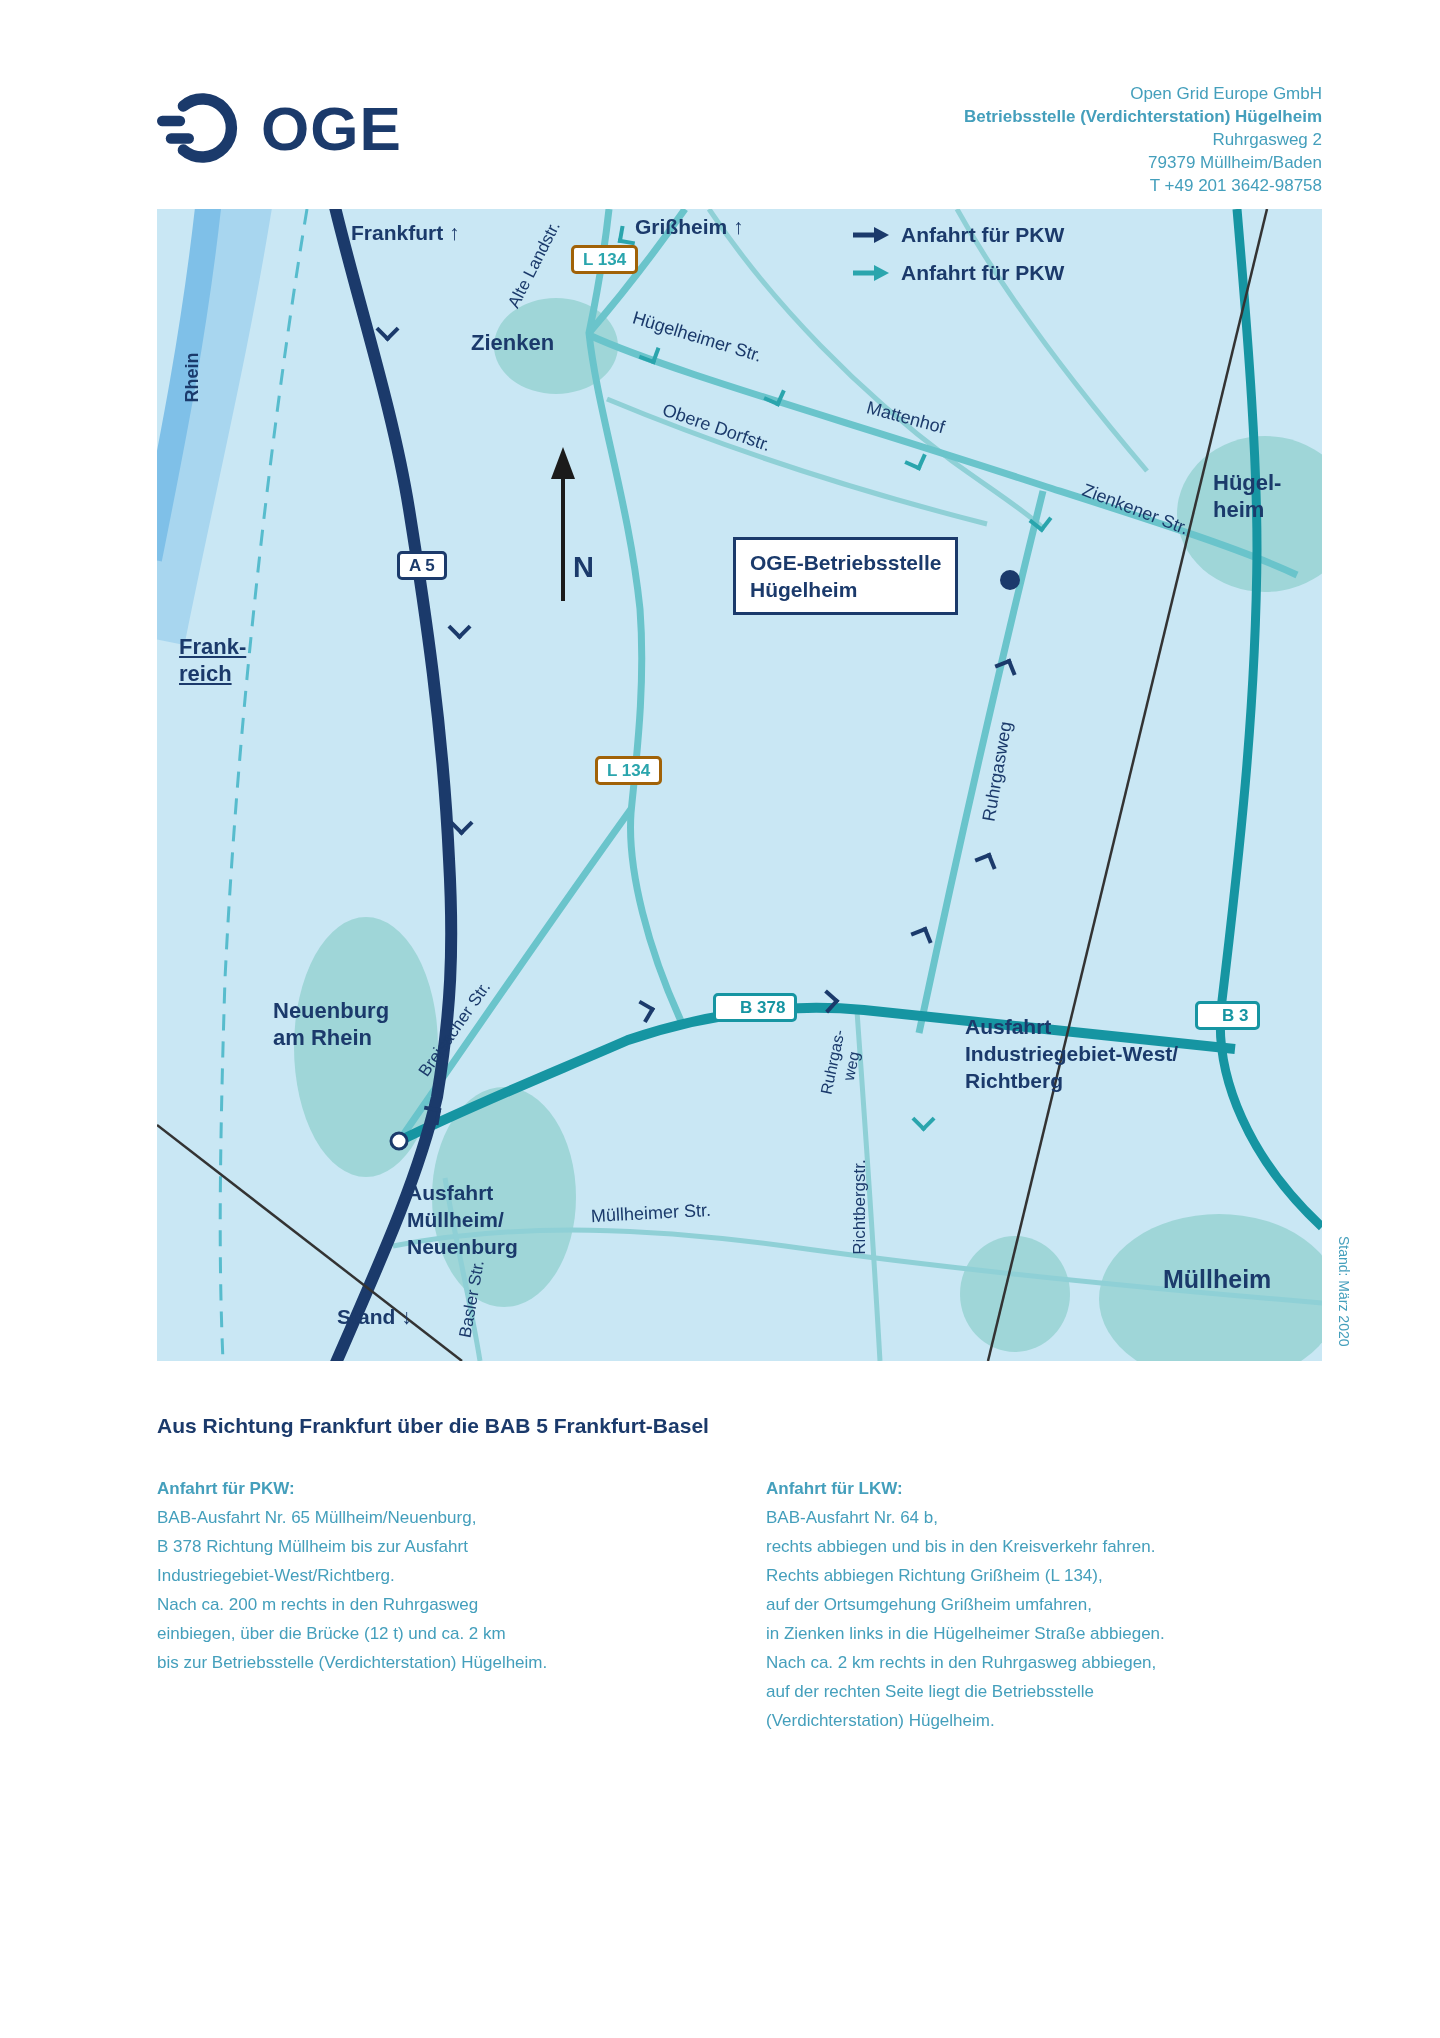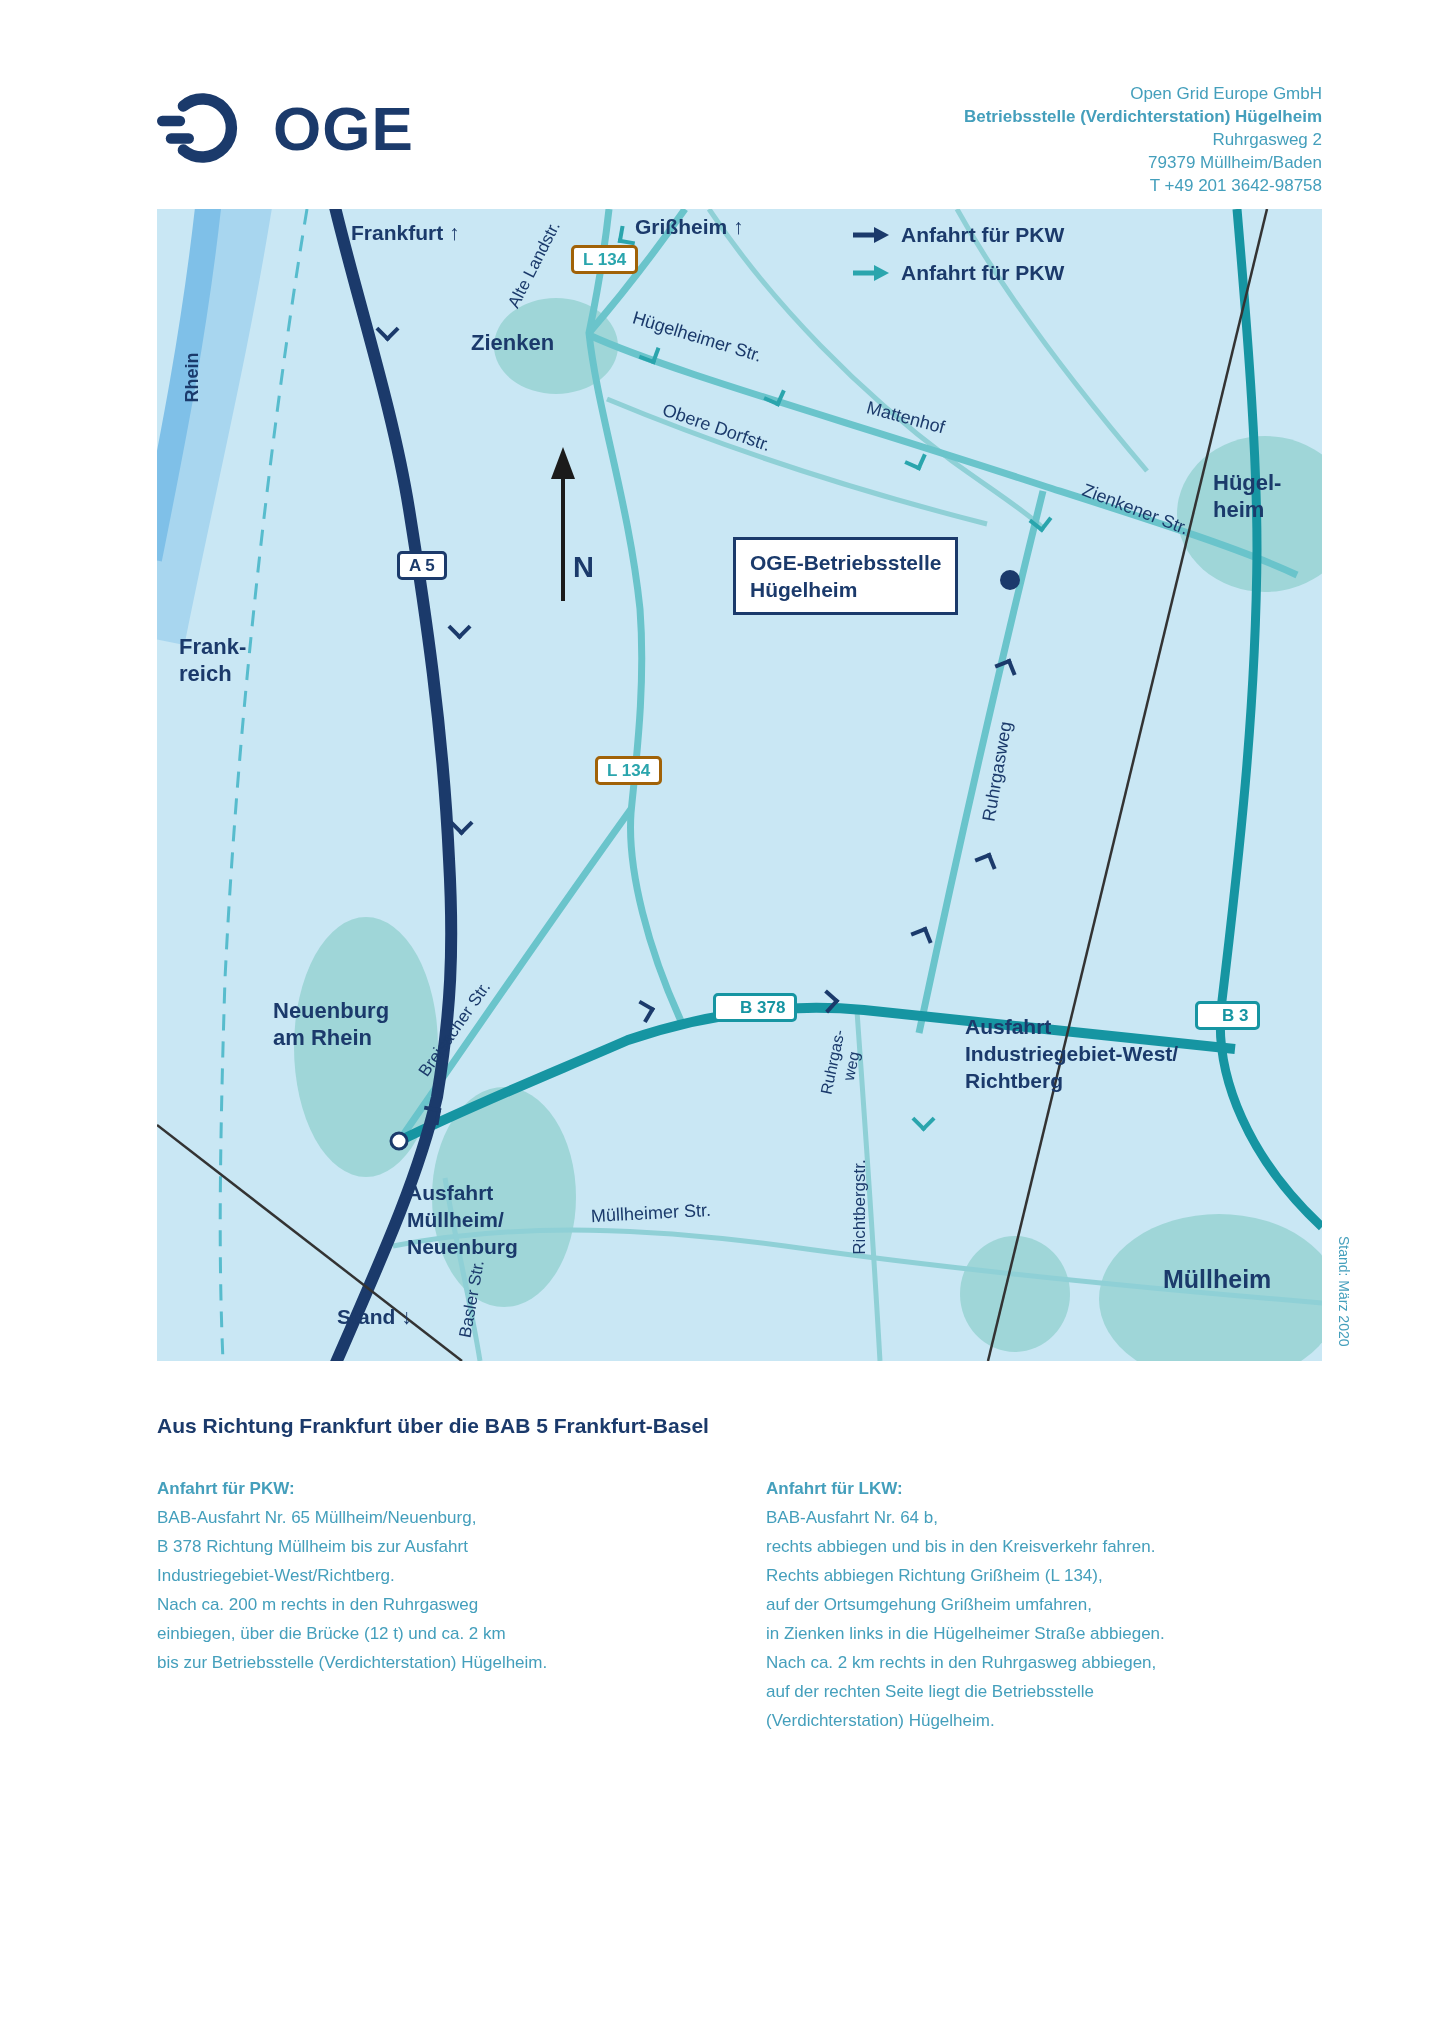--- a/index.html
+++ b/index.html
@@ -9,21 +9,21 @@
     --road:#1695a2;
     --road-light:#6ac4cb;
     --road-minor:#8fd0d6;
     --map-bg:#c9e7f4;
   }
   html,body{margin:0;padding:0;}
   body{font-family:"Liberation Sans",sans-serif;background:#fff;}
   .page{position:relative;width:1440px;height:2038px;background:#fff;overflow:hidden;}
 
   
-  .logo-wrap{position:absolute;left:157px;top:84px;display:flex;align-items:center;gap:28px;}
+  .logo-wrap{position:absolute;left:157px;top:84px;display:flex;align-items:center;gap:16px;}
   .logo-text{font-size:62px;font-weight:bold;color:var(--navy);letter-spacing:1px;}
   .address{position:absolute;right:118px;top:82px;text-align:right;color:var(--teal-text);font-size:17px;line-height:23px;}
   .address .bold{font-weight:bold;}
 
   
   .map{position:absolute;left:157px;top:209px;width:1165px;height:1152px;background:var(--map-bg);overflow:hidden;}
   .map-svg{position:absolute;left:0;top:0;width:100%;height:100%;}
   .m-lbl{position:absolute;color:var(--navy);white-space:pre-line;}
   .town{font-weight:bold;font-size:22px;line-height:27px;}
   .big-town{font-weight:bold;font-size:25px;}
@@ -148,21 +148,21 @@
     <div class="m-lbl dir" style="left:194px;top:12px;">Frankfurt ↑</div>
     <div class="m-lbl dir" style="left:478px;top:6px;">Grißheim ↑</div>
     <div class="m-lbl dir" style="left:180px;top:1096px;">Stand ↓</div>
 
     <div class="m-lbl town" style="left:314px;top:120px;">Zienken</div>
     <div class="m-lbl town" style="left:1056px;top:260px;">Hügel-
 heim</div>
     <div class="m-lbl town" style="left:116px;top:788px;">Neuenburg
 am Rhein</div>
     <div class="m-lbl big-town" style="left:1006px;top:1056px;">Müllheim</div>
-    <div class="m-lbl town" style="left:22px;top:424px;">Frank-
+    <div class="m-lbl town" style="left:22px;top:424px;text-decoration:underline;">Frank-
 reich</div>
     <div class="m-lbl" style="left:10px;top:158px;transform:rotate(-90deg);transform-origin:center;font-weight:bold;font-size:18px;">Rhein</div>
     <div class="n-label" style="left:416px;top:342px;">N</div>
 
     <div class="badge navy" style="left:240px;top:326px;margin-top:16px;">A 5</div>
     <div class="badge lteal" style="left:414px;top:36px;">L 134</div>
     <div class="badge lteal" style="left:438px;top:547px;">L 134</div>
     <div class="badge teal" style="left:556px;top:784px;">B 378</div>
     <div class="badge teal" style="left:1038px;top:784px;margin-top:8px;">B 3</div>
 

